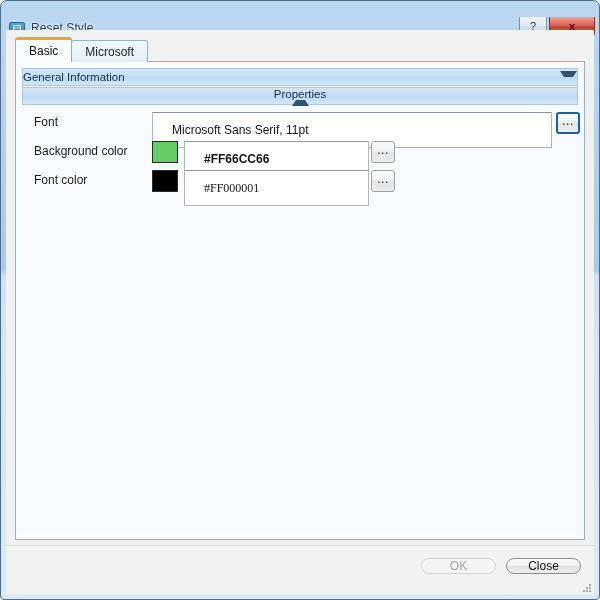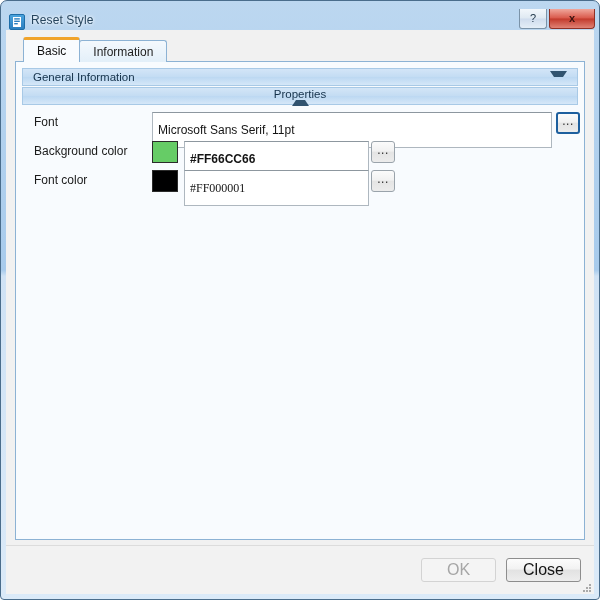--- a/index.html
+++ b/index.html
@@ -20,21 +20,21 @@
     box-sizing: border-box;
     background: linear-gradient(180deg, #bcd7f0 0%, #a8cbec 45%, #cfe2f5 46%, #dbeaf8 100%);
     border: 1px solid #4a6d8c;
     border-radius: 7px 7px 4px 4px;
     overflow: hidden;
   }
 
   
   #titlebar {
     position: absolute;
-    left: 0; top: 8px; right: 0;
+    left: 0; top: 16px; right: 0;
     height: 14px;
     box-sizing: border-box;
   }
   #title-icon {
     position: absolute;
     left: 8px; top: 5px;
     width: 16px; height: 16px;
     border-radius: 2px;
     background: linear-gradient(180deg, #4aa3dd 0%, #2b7fc0 100%);
     border: 1px solid #1d6da8;
@@ -91,21 +91,21 @@
   #client {
     position: absolute;
     left: 5px; top: 29px; right: 5px; bottom: 5px;
     background: #f1f1f1;
     box-sizing: border-box;
   }
 
   
   #tabstrip {
     position: absolute;
-    left: 17px; top: 8px;
+    left: 9px; top: 8px;
     height: 24px;
     display: flex;
     align-items: flex-end;
     z-index: 5;
   }
   .tab {
     box-sizing: border-box;
     height: 22px;
     padding: 0 13px;
     display: flex;
@@ -146,21 +146,21 @@
   
   .group-header {
     position: absolute;
     left: 6px; right: 6px;
     height: 18px;
     box-sizing: border-box;
     background: linear-gradient(180deg, #d3e5f7 0%, #c3dcf3 50%, #bcd8f2 51%, #d5e7f8 100%);
     border: 1px solid #a8c9e6;
     display: flex;
     align-items: center;
-    padding: 0 10px;
+    padding: 0 0;
     font-size: 11.5px;
     color: #14314a;
   }
   .group-header .hdr-label { flex: 1; }
   .chev {
     width: 9px; height: 6px;
     display: inline-block;
   }
   .chev.down {
     border-left: 4.5px solid transparent;
@@ -199,21 +199,21 @@
     position: absolute;
     box-sizing: border-box;
     height: 36px;
     background: #ffffff;
     border: 1px solid #aeb7bf;
     border-top-color: #8d979f;
     font-size: 12px;
     color: #141414;
     display: flex;
     align-items: center;
-    padding-left: 5px;
+    padding-left: 19px;
   }
 
   .swatch {
     position: absolute;
     box-sizing: border-box;
     width: 26px;
     height: 22px;
     border: 1px solid #2b2b2b;
   }
 
@@ -261,24 +261,24 @@
     left: 0; right: 0; bottom: 0;
     height: 49px;
     background: #f2f2f2;
     border-top: 1px solid #dcdcdc;
     box-sizing: border-box;
   }
   .dlgbtn {
     position: absolute;
     top: 12px;
     width: 75px;
-    height: 24px;
-    box-sizing: border-box;
-    border-radius: 3px;
-    font-size: 16px;
+    height: 16px;
+    box-sizing: border-box;
+    border-radius: 9px;
+    font-size: 12px;
     display: flex;
     align-items: center;
     justify-content: center;
   }
   #ok-button {
     right: 98px;
     border: 1px solid #d3d3d3;
     background: #f4f4f4;
     color: #a6a6a6;
   }
@@ -326,21 +326,21 @@
     </div>
   </div>
 
   <div id="client">
 
     <div id="tabstrip">
       <div class="tab active">
         <span>Basic</span>
       </div>
       <div class="tab inactive">
-        <span>Information</span>
+        <span>Microsoft</span>
       </div>
     </div>
 
     <div id="tabpage">
 
       <div class="group-header" id="hdr-general">
         <span class="hdr-label">General Information</span>
         <span class="chev down"></span>
       </div>
 

